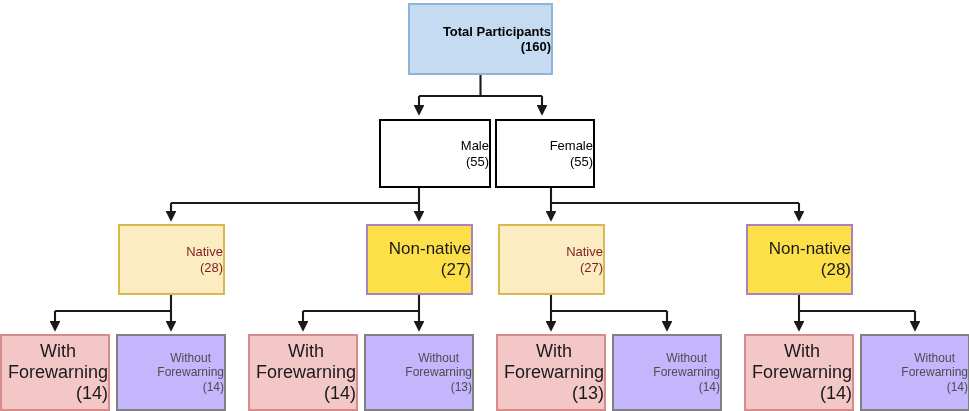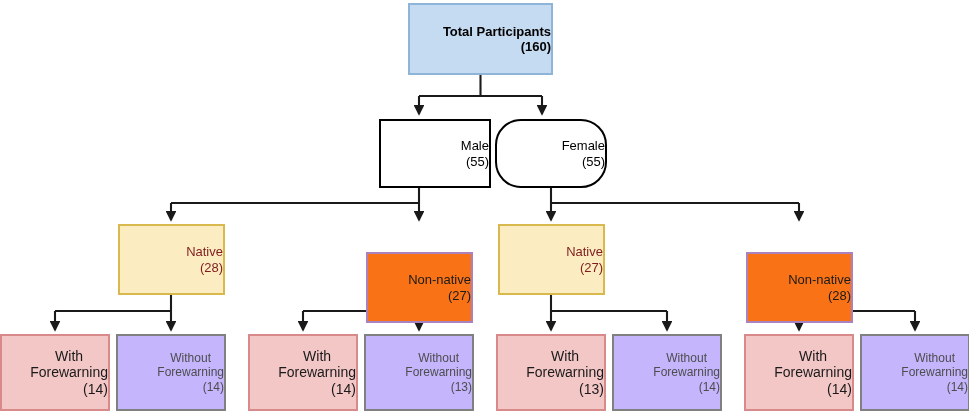--- a/index.html
+++ b/index.html
@@ -62,32 +62,31 @@
   }
   
   .node-native {
     background: #fcecc2;
     border-color: #d9b94e;
     color: #7f1d1d;
     font-size: 13px;
   }
   
   .node-nonnative {
-    background: #f97316;
+    background: #fde047;
     border-color: #a982bf;
     color: #1a1a1a;
-    font-size: 13px;
-    margin-top: 28px;
+    font-size: 17px;
   }
   
   .node-with {
     background: #f4c7c7;
     border-color: #d88a8a;
     color: #1a1a1a;
-    font-size: 14px;
+    font-size: 18px;
   }
   
   .node-without {
     background: #c4b5fd;
     border-color: #808080;
     color: #4d4d4d;
     font-size: 12px;
   }
 </style>
 </head>
@@ -159,21 +158,21 @@
   <div class="node node-root" style="left:408px; top:3px; width:145px; height:72px;">
     <span class="label">Total Participants</span>
     <span class="count">(160)</span>
   </div>
 
   <div class="node node-plain" style="left:379px; top:119px; width:112px; height:69px;">
     <span class="label">Male</span>
     <span class="count">(55)</span>
   </div>
 
-  <div class="node node-plain" style="left:495px; top:119px; width:112px; height:69px;border-radius:26px;">
+  <div class="node node-plain" style="left:495px; top:119px; width:100px; height:69px;">
     <span class="label">Female</span>
     <span class="count">(55)</span>
   </div>
 
   <div class="node node-native" style="left:118px; top:224px; width:107px; height:71px;">
     <span class="label">Native</span>
     <span class="count">(28)</span>
   </div>
 
   <div class="node node-nonnative" style="left:366px; top:224px; width:107px; height:71px;">

